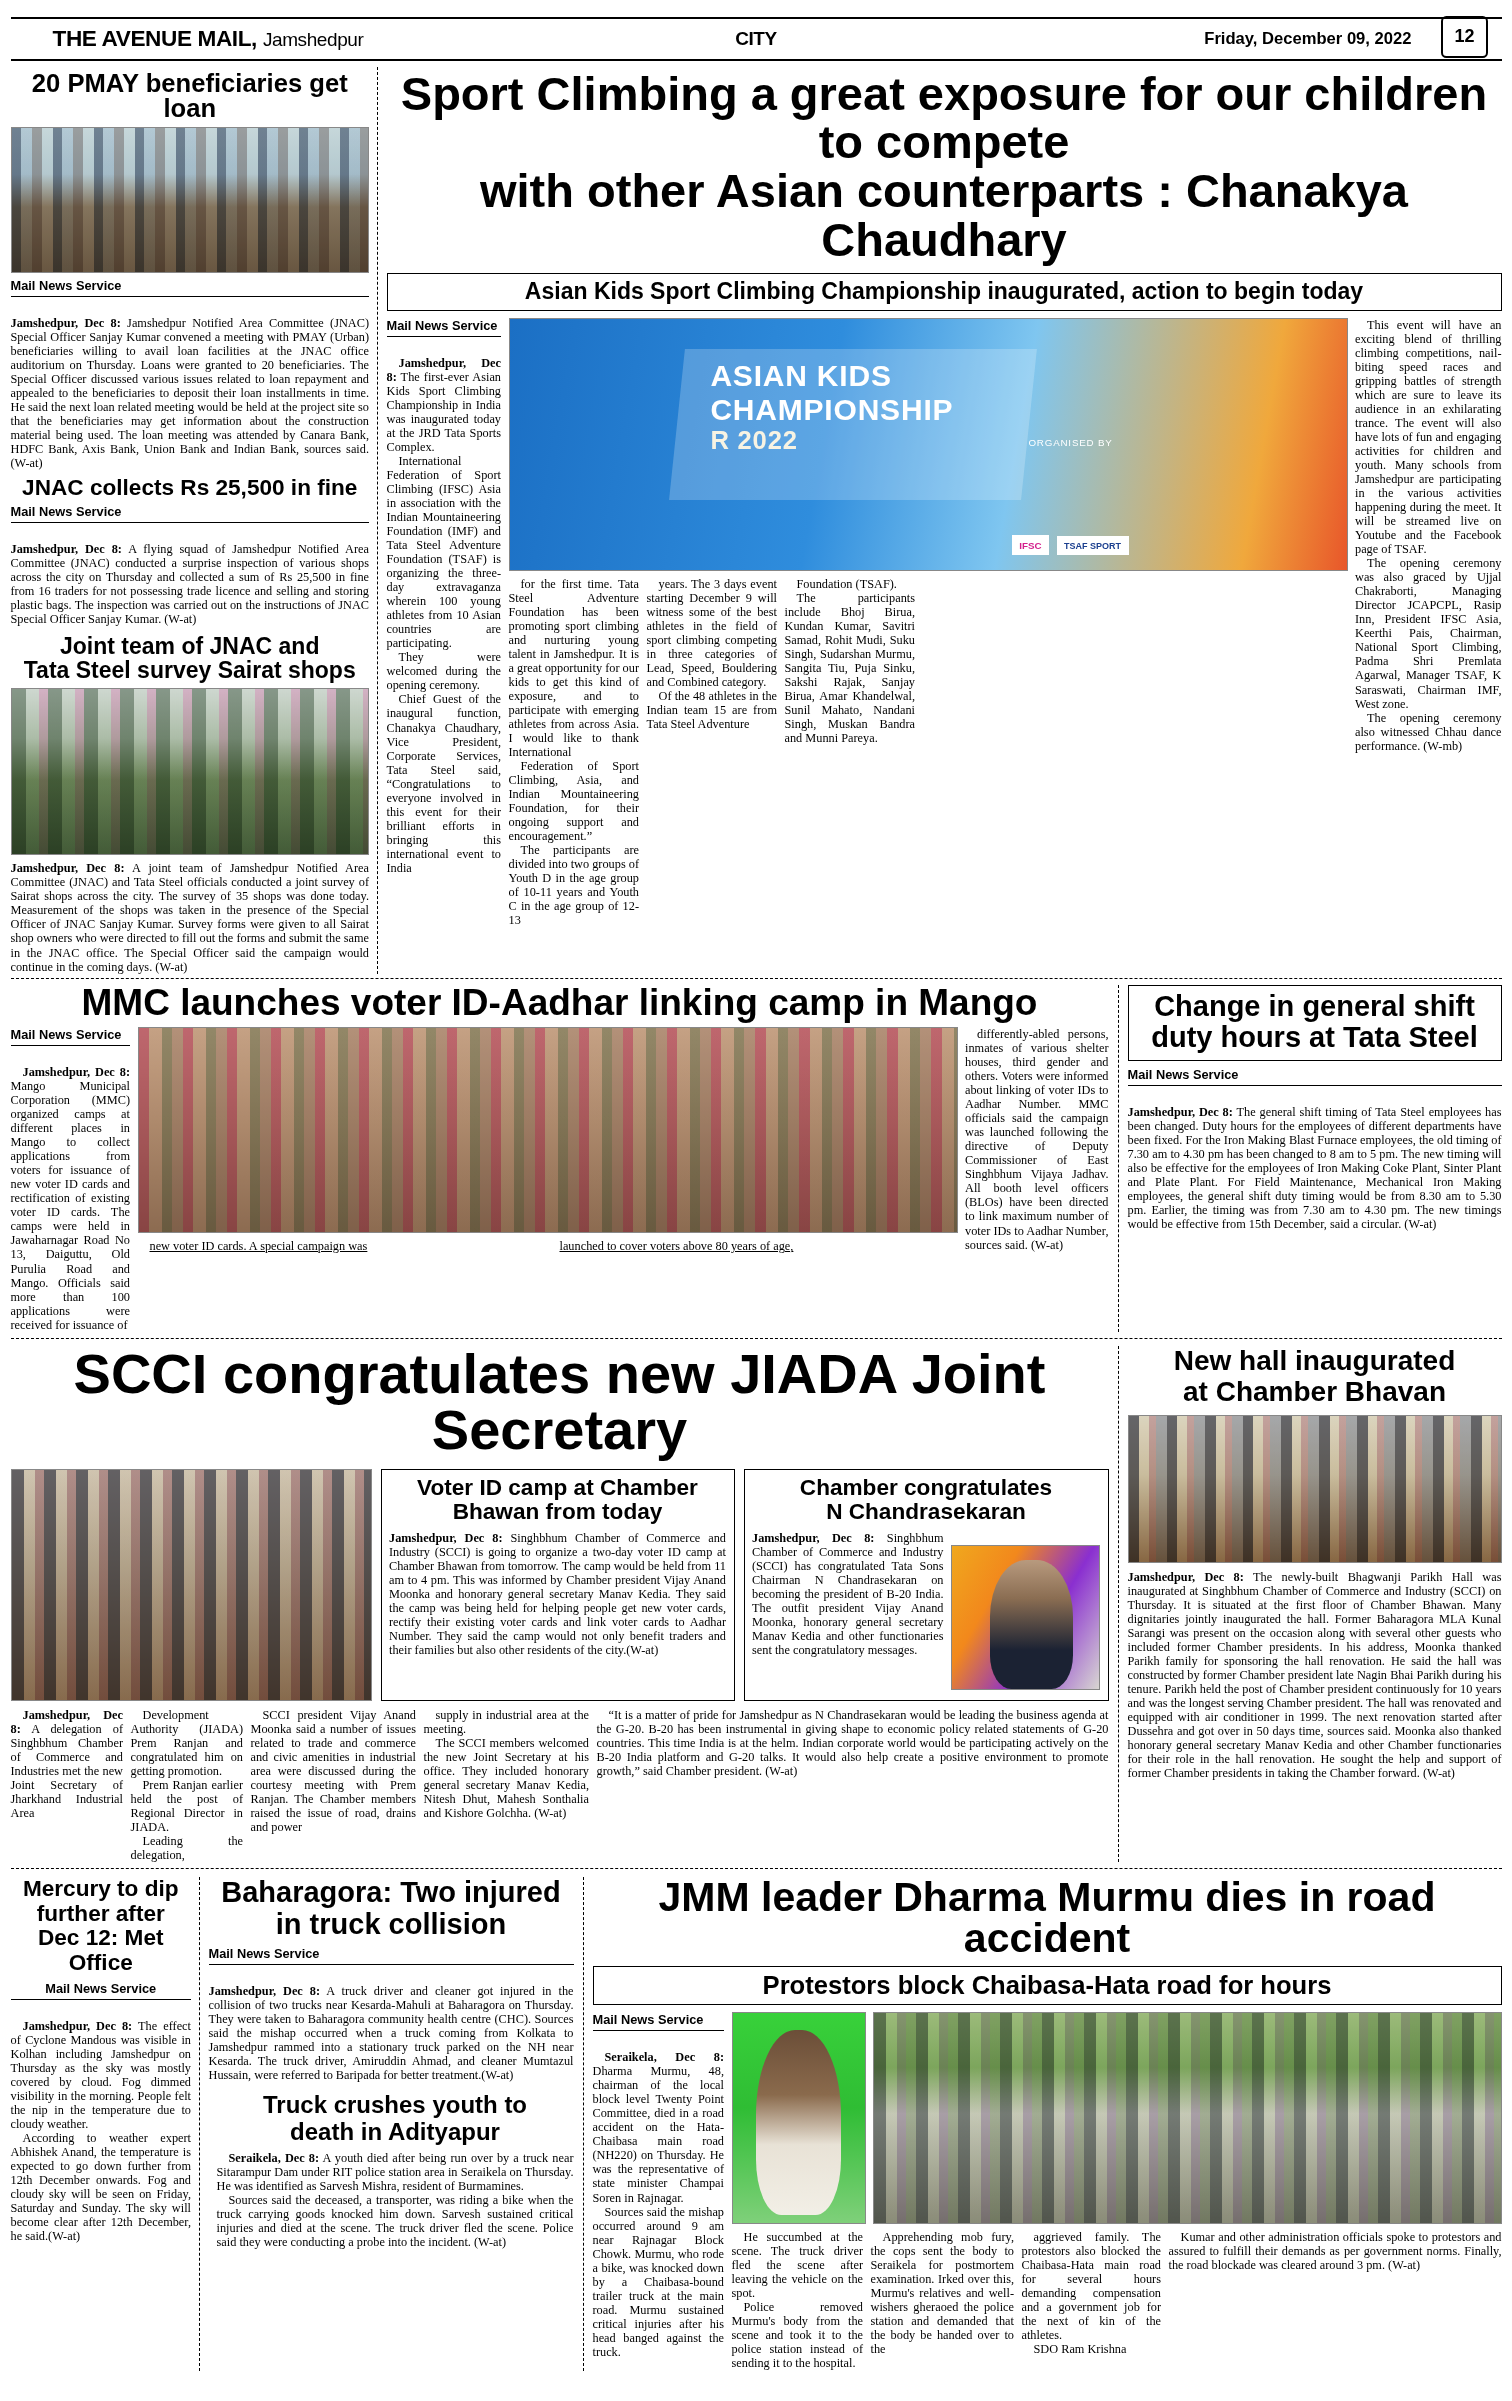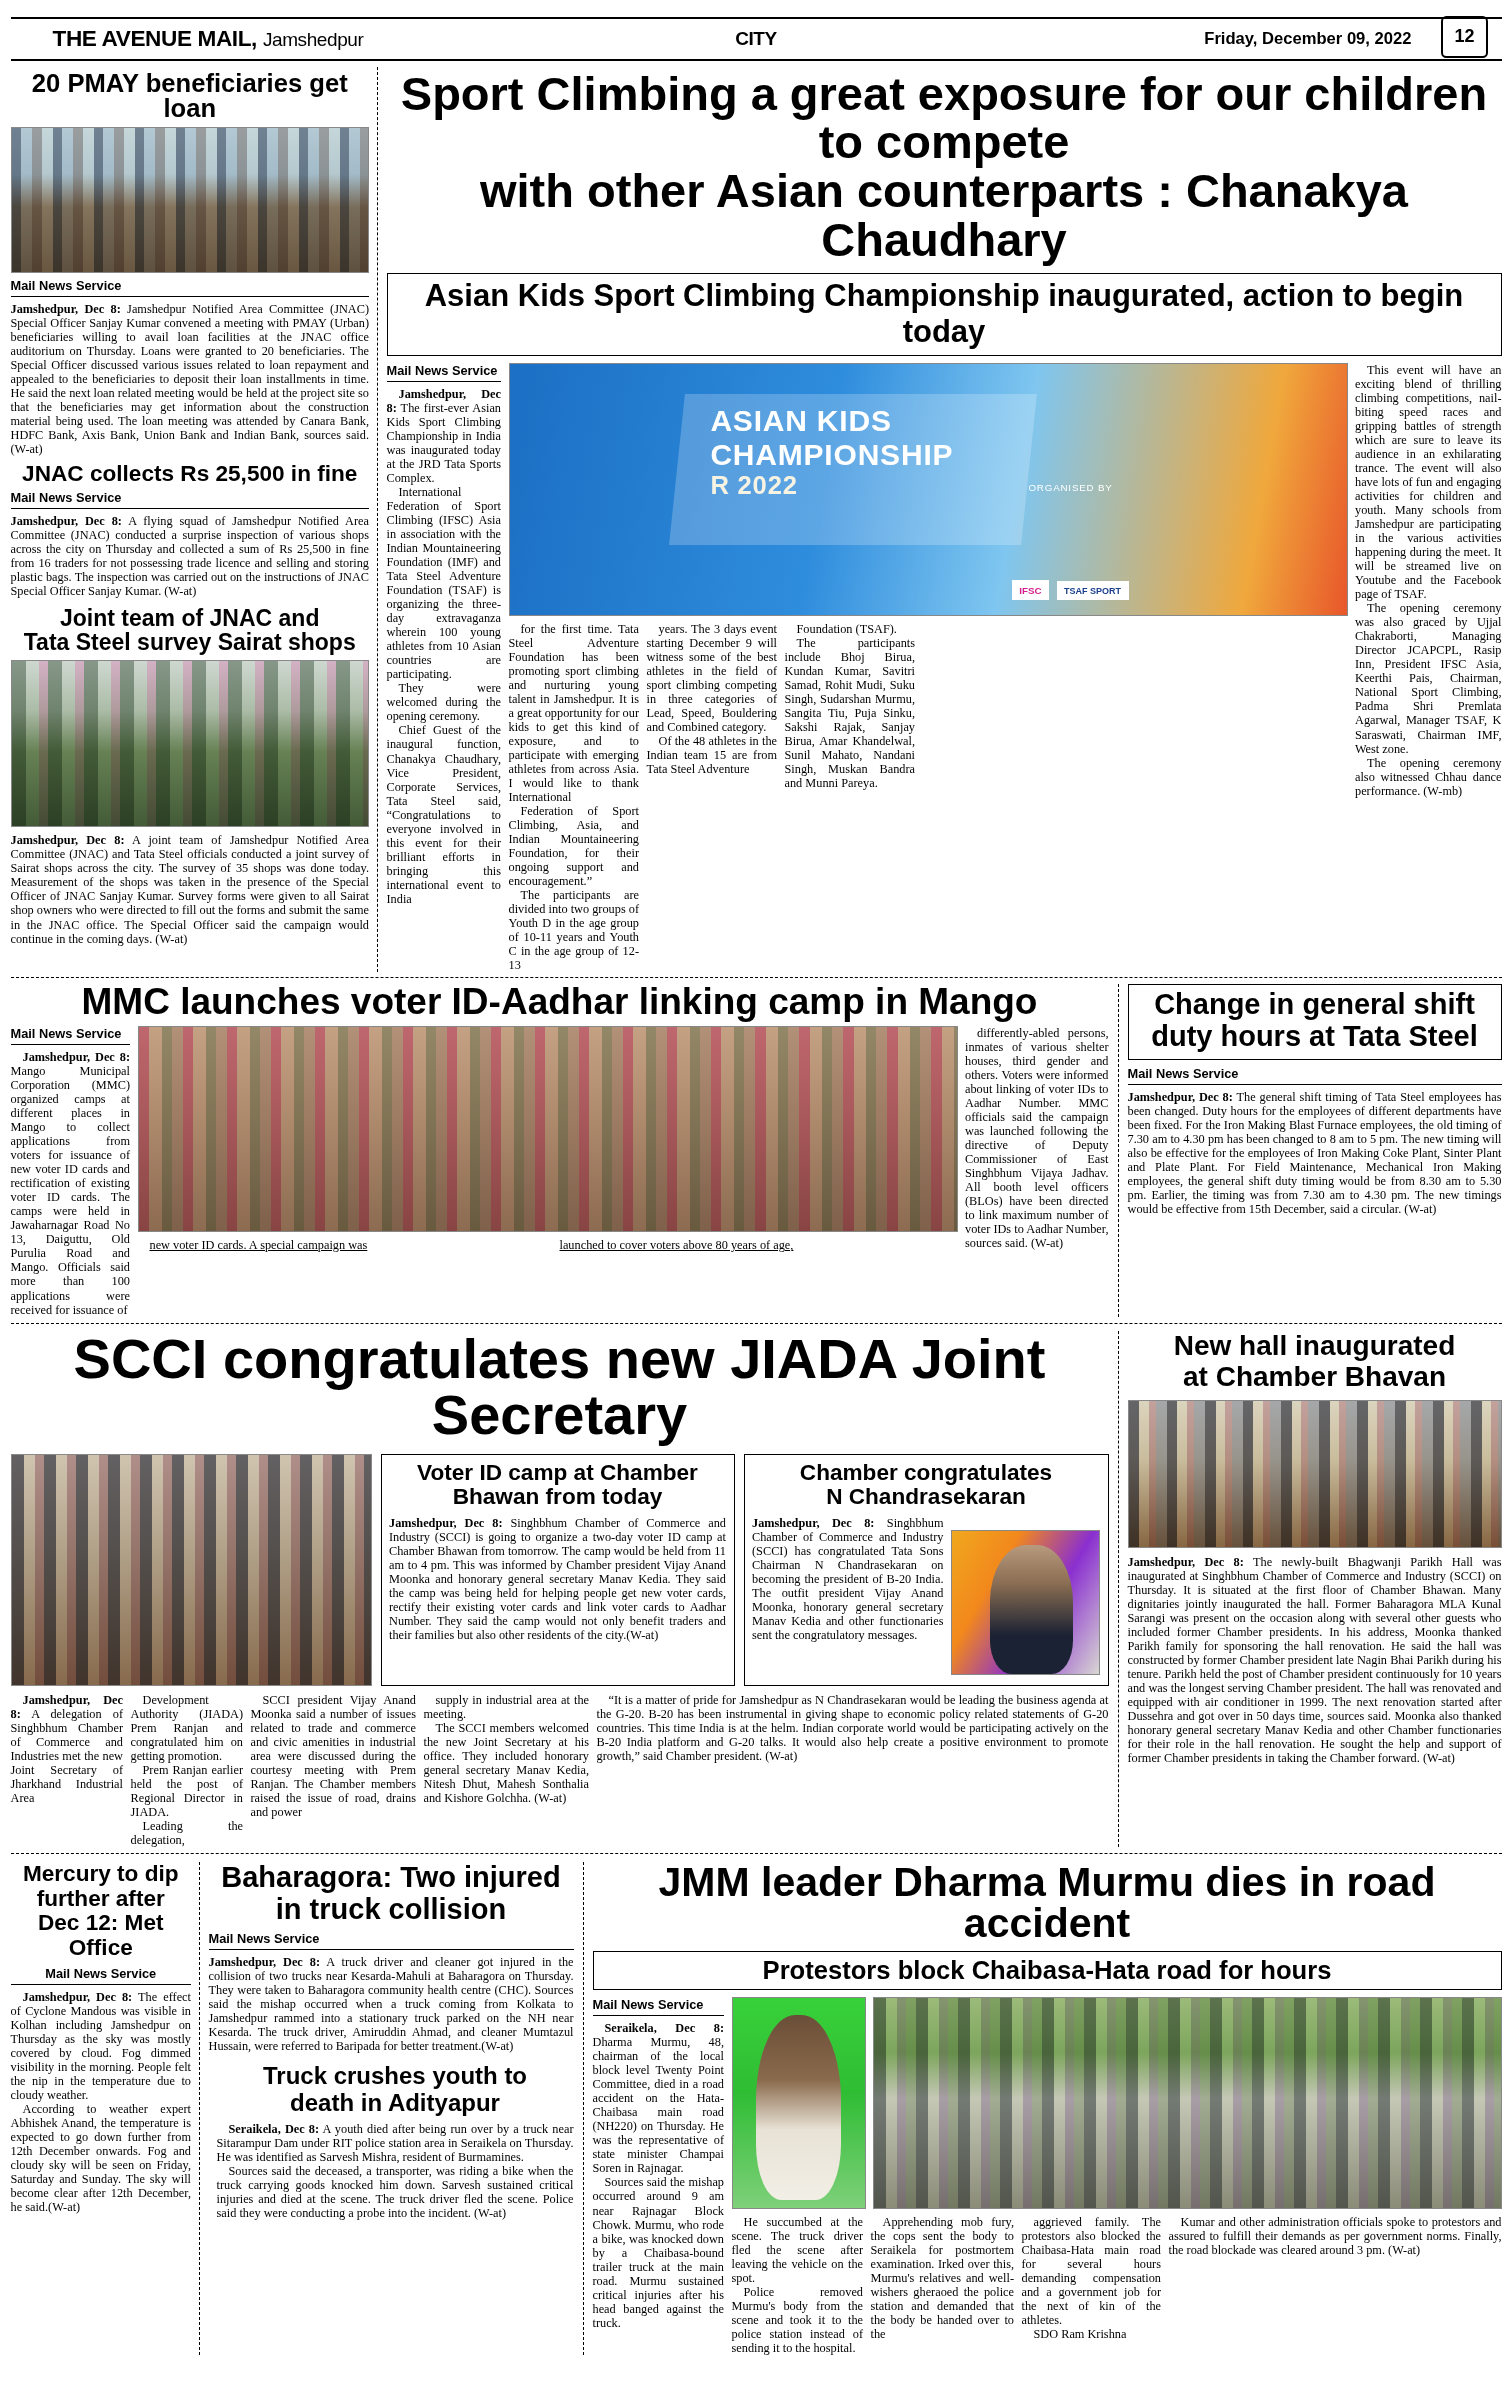--- a/index.html
+++ b/index.html
@@ -21,21 +21,21 @@
   }
   .mh-left { font-family:"Liberation Sans", sans-serif; font-weight:bold; font-size:22.6px; letter-spacing:-0.4px; padding-left:42px;}
   .mh-left .city { font-size:19px; font-weight:normal; }
   .mh-center { position:absolute; left:50%; transform:translateX(-50%); font-family:"Liberation Sans", sans-serif; font-weight:bold; font-size:19px; letter-spacing:-0.4px;}
   .mh-right { position:absolute; right:90px; font-family:"Liberation Sans", sans-serif; font-weight:bold; font-size:16.6px;}
   .mh-page { position:absolute; right:13.6px; top:-3px; width:47px; height:42px; border:2.3px solid #000; border-radius:5.3px; display:flex; align-items:center; justify-content:center; font-family:"Liberation Sans", sans-serif; font-weight:bold; font-size:18px;}
 
   
   .hl { font-family:"Liberation Sans", sans-serif; font-weight:bold; line-height:.98; text-align:center; }
   .kicker-box { border:1.5px solid #000; text-align:center; font-family:"Liberation Sans", sans-serif; font-weight:bold; }
-  .byline { font-family:"Liberation Sans", sans-serif; font-weight:bold; font-size:12.8px; border-bottom:1.1px solid #000; padding-bottom:3px; margin-bottom:5px;}
+  .byline { font-family:"Liberation Sans", sans-serif; font-weight:bold; font-size:12.8px; border-bottom:1.1px solid #000; padding-bottom:3px; margin-bottom:19px;}
   .body { font-size:12.3px; line-height:1.14; text-align:justify; }
   .body b { font-weight:bold; }
   .body p { margin:0; text-indent:12px; }
   .photo { background:#cfd6d8; border:0.8px solid #888; overflow:hidden; position:relative; }
 
   .vsep { border-left:1.5px dashed #000; }
   .hsep { border-top:1.5px dashed #000; }
 
   
   .ph-meeting{background:linear-gradient(180deg,#cfe3ea 0%,#bcd3dd 32%,#8a7a63 55%,#6d5b45 100%);}
@@ -99,21 +99,21 @@
         <div class="photo ph-street" style="height:167px; margin-top:6px;"></div>
         <div class="body" style="margin-top:6px;"><b>Jamshedpur, Dec 8:</b> A joint team of Jamshedpur Notified Area Committee (JNAC) and Tata Steel officials conducted a joint survey of Sairat shops across the city. The survey of 35 shops was done today. Measurement of the shops was taken in the presence of the Special Officer of JNAC Sanjay Kumar. Survey forms were given to all Sairat shop owners who were directed to fill out the forms and submit the same in the JNAC office. The Special Officer said the campaign would continue in the coming days. (W-at)</div>
       </div>
     </div>
 
     <div class="vsep" style="width:1125px; padding-left:9px;">
       <div class="hl" style="font-size:47px; line-height:1.04; padding-top:3px;">
         <div>Sport Climbing a great exposure for our children to compete</div>
         <div>with other Asian counterparts : Chanakya Chaudhary</div>
       </div>
-      <div class="kicker-box" style="font-size:31px; padding:4.5px 3px; margin-top:7.5px;">Asian Kids Sport Climbing Championship inaugurated, action to begin today</div>
+      <div class="kicker-box" style="font-size:23px; padding:4.5px 3px; margin-top:7.5px;">Asian Kids Sport Climbing Championship inaugurated, action to begin today</div>
 
       <div style="display:flex; margin-top:7.5px;">
 
         <div style="width:122px; padding-right:7.5px;">
           <div class="byline">Mail News Service</div>
           <div class="body">
             <p><b>Jamshedpur, Dec 8:</b> The first-ever Asian Kids Sport Climbing Championship in India was inaugurated today at the JRD Tata Sports Complex.</p>
             <p>International Federation of Sport Climbing (IFSC) Asia in association with the Indian Mountaineering Foundation (IMF) and Tata Steel Adventure Foundation (TSAF) is organizing the three-day extravaganza wherein 100 young athletes from 10 Asian countries are participating.</p>
             <p>They were welcomed during the opening ceremony.</p>
             <p>Chief Guest of the inaugural function, Chanakya Chaudhary, Vice President, Corporate Services, Tata Steel said, “Congratulations to everyone involved in this event for their brilliant efforts in bringing this international event to India</p>

